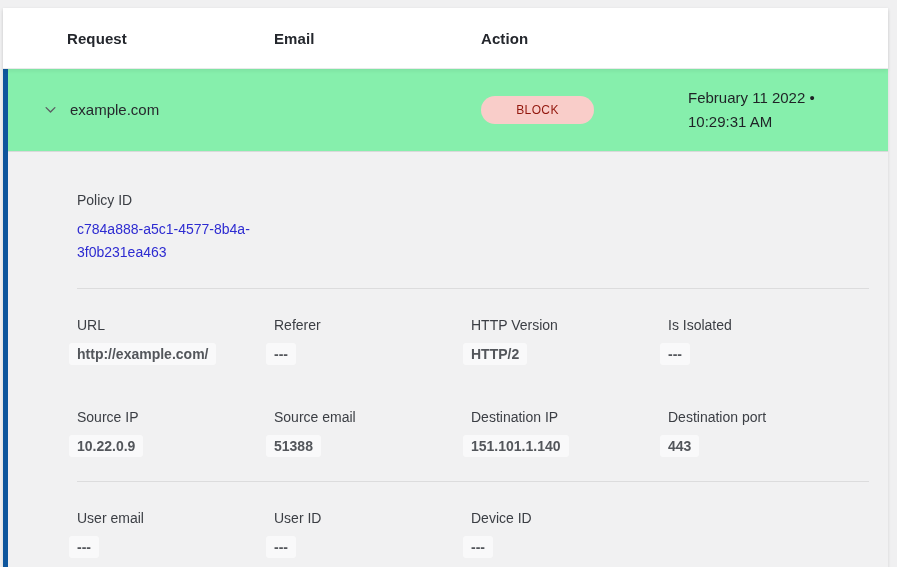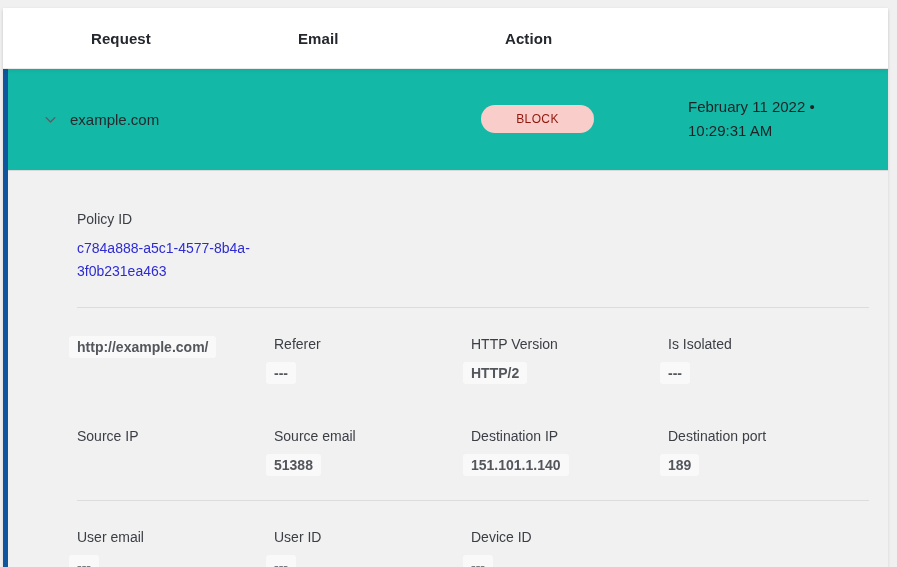--- a/index.html
+++ b/index.html
@@ -28,21 +28,21 @@
     background:#fff;
     min-height:559px;
     box-shadow:0 1px 3px rgba(0,0,0,.12);
     display:flex;
     flex-direction:column;
   }
   
   .thead{
     display:grid;
     grid-template-columns:207px 207px 207px 1fr;
-    padding-left:88px;
+    padding-left:64px;
     height:60px;
     align-items:center;
     background:#fff;
     box-shadow:0 1px 0 #e9e9ea,0 3px 4px rgba(0,0,0,.06);
     position:relative;
     z-index:2;
   }
   .th{
     font-size:15px;
     font-weight:700;
@@ -53,23 +53,23 @@
   .row-group{
     border-left:5px solid var(--accent_blue);
     flex:1;
     display:flex;
     flex-direction:column;
   }
   .trow{
     display:grid;
     grid-template-columns:232px 207px 207px 1fr;
     padding-left:34px;
-    height:102px;
+    height:83px;
     align-items:center;
-    background:#14b8a6;
+    background:#86efac;
     cursor:pointer;
   }
   .req-cell{display:flex;align-items:center;gap:12px;}
   .chev{
     width:16px;height:16px;
     display:inline-flex;align-items:center;justify-content:center;
     cursor:pointer;flex:none;
   }
   .req-text{
     font-size:15px;
@@ -174,51 +174,53 @@
 
       <div>
         <div class="flabel">Policy ID</div>
         <a class="policy-link" href="#">c784a888-a5c1-4577-8b4a-3f0b231ea463</a>
       </div>
 
       <hr class="divider">
 
       <div class="fgrid">
         <div>
+          <div class="flabel">URL</div>
           <div class="fvalue"><span class="chip">http://example.com/</span></div>
         </div>
         <div>
           <div class="flabel">Referer</div>
           <div class="fvalue"><span class="chip">---</span></div>
         </div>
         <div>
           <div class="flabel">HTTP Version</div>
           <div class="fvalue"><span class="chip">HTTP/2</span></div>
         </div>
         <div>
           <div class="flabel">Is Isolated</div>
           <div class="fvalue"><span class="chip">---</span></div>
         </div>
       </div>
 
       <div class="fgrid gap-lg">
         <div>
           <div class="flabel">Source IP</div>
+          <div class="fvalue"><span class="chip">10.22.0.9</span></div>
         </div>
         <div>
           <div class="flabel">Source email</div>
           <div class="fvalue"><span class="chip">51388</span></div>
         </div>
         <div>
           <div class="flabel">Destination IP</div>
           <div class="fvalue"><span class="chip">151.101.1.140</span></div>
         </div>
         <div>
           <div class="flabel">Destination port</div>
-          <div class="fvalue"><span class="chip">189</span></div>
+          <div class="fvalue"><span class="chip">443</span></div>
         </div>
       </div>
 
       <hr class="divider">
 
       <div class="fgrid">
         <div>
           <div class="flabel">User email</div>
           <div class="fvalue"><span class="chip">---</span></div>
         </div>

